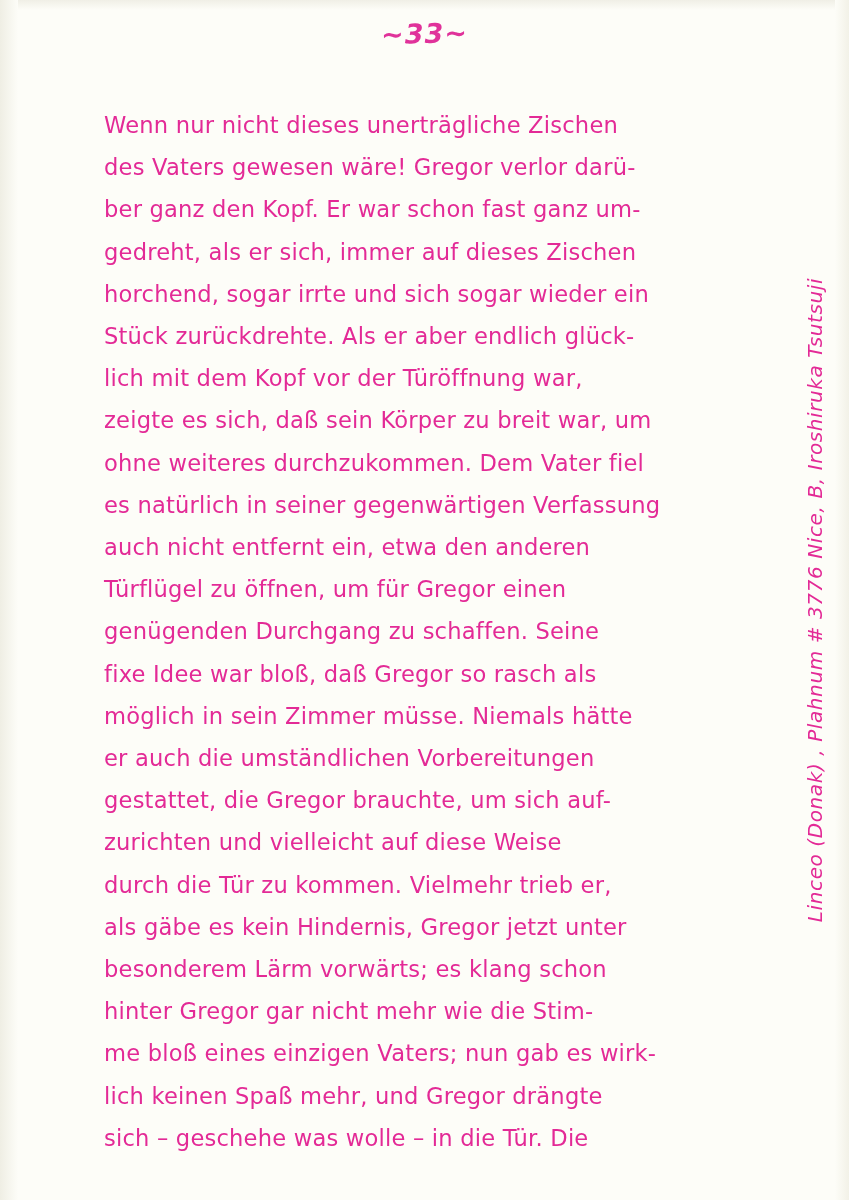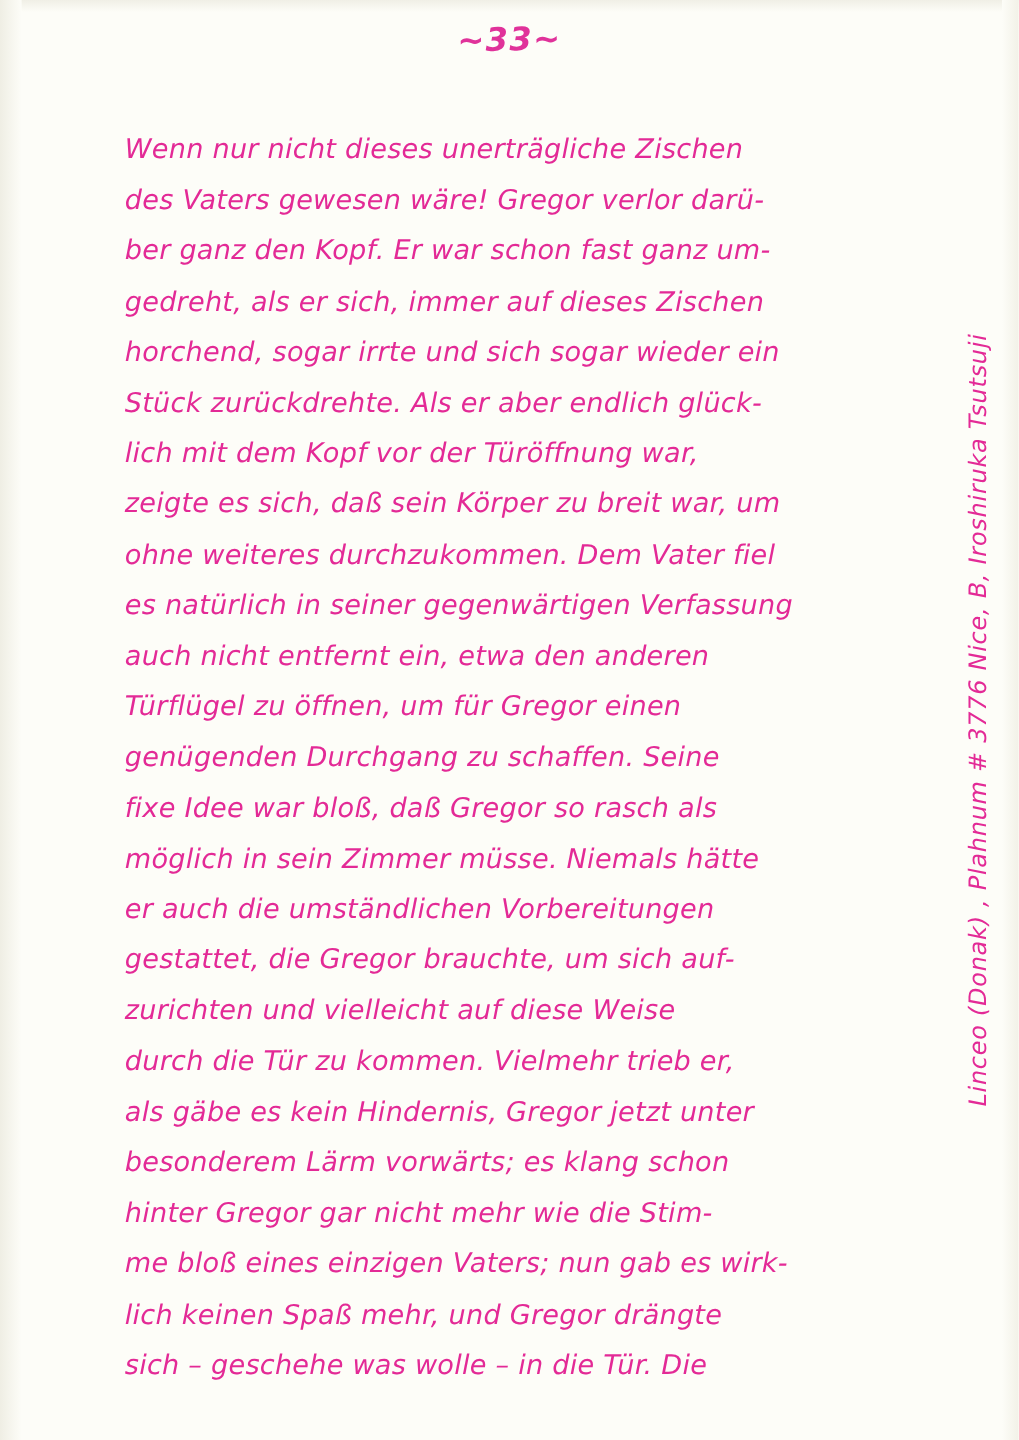--- a/index.html
+++ b/index.html
@@ -57,21 +57,20 @@
   }
 
   .handwriting {
     position: absolute;
     left: 104px;
     top: 104px;
     width: 650px;
     color: #e32a96;
     font-family: "DejaVu Sans", sans-serif;
     font-size: 22.6px;
-    font-style: italic;
     font-weight: 500;
     line-height: 42.2px;
     letter-spacing: 0.2px;
     white-space: pre-wrap;
     text-rendering: optimizeLegibility;
   }
 
   .side-note {
     position: absolute;
     right: 22px;

